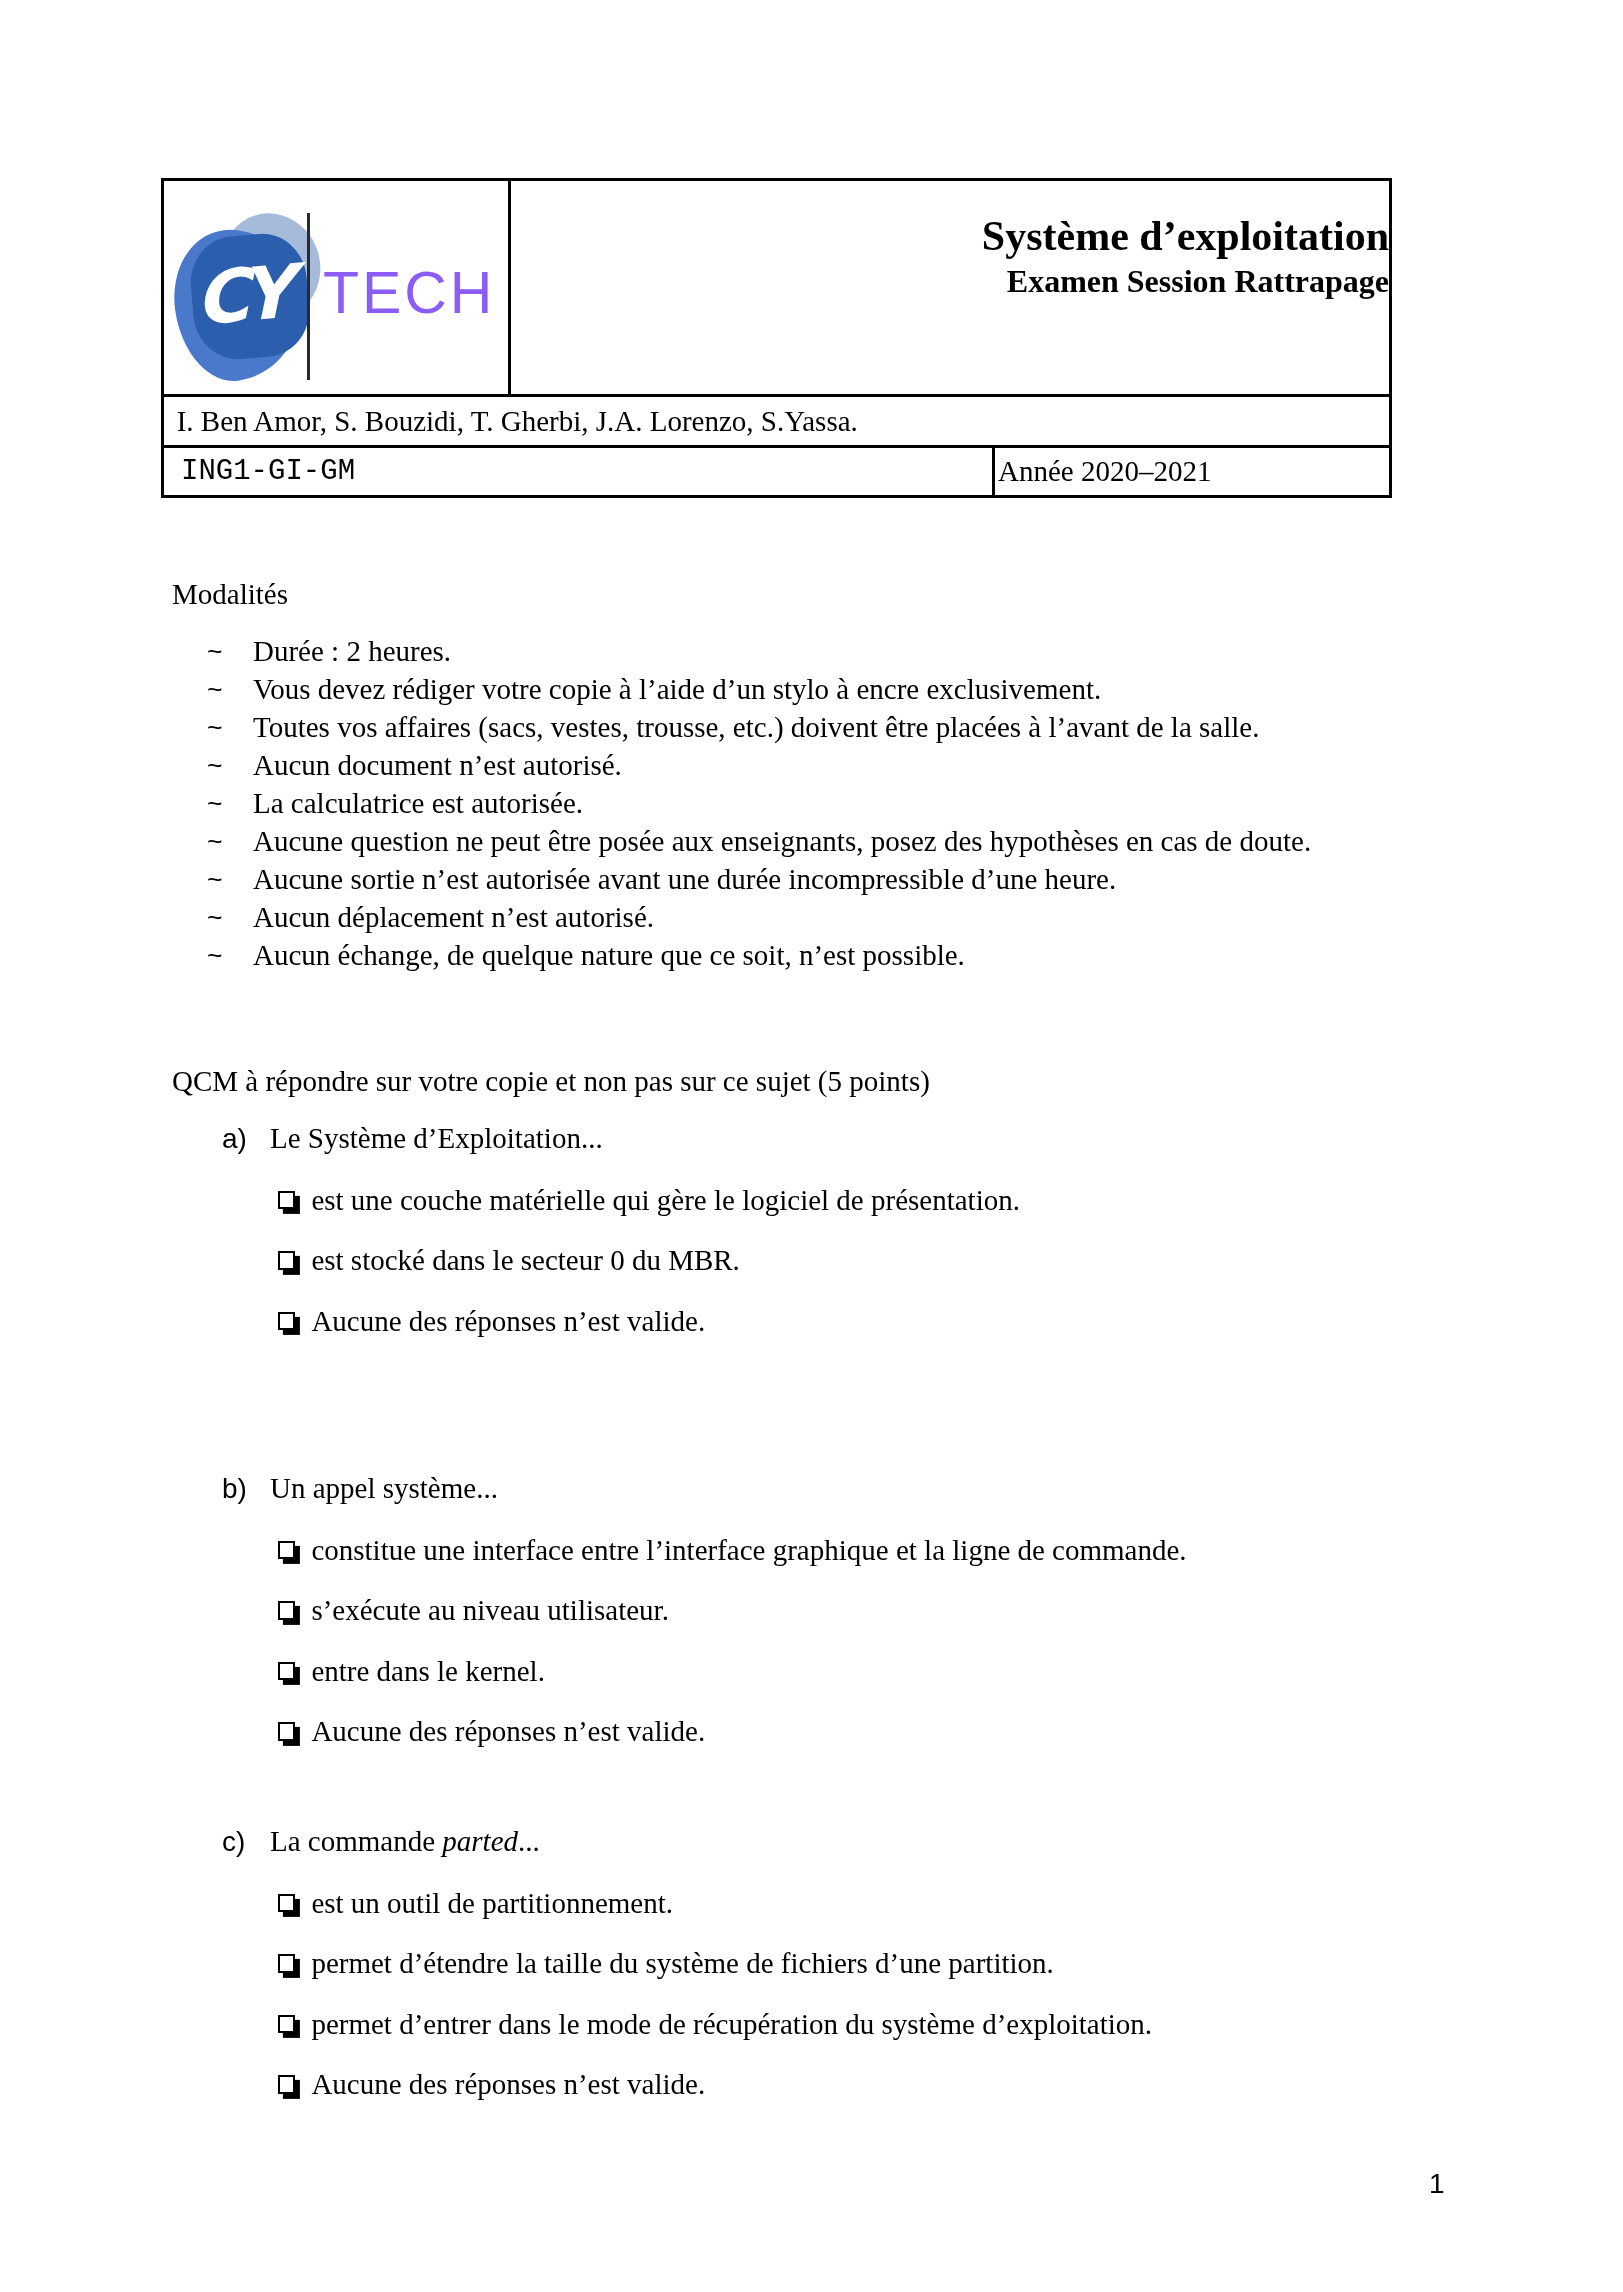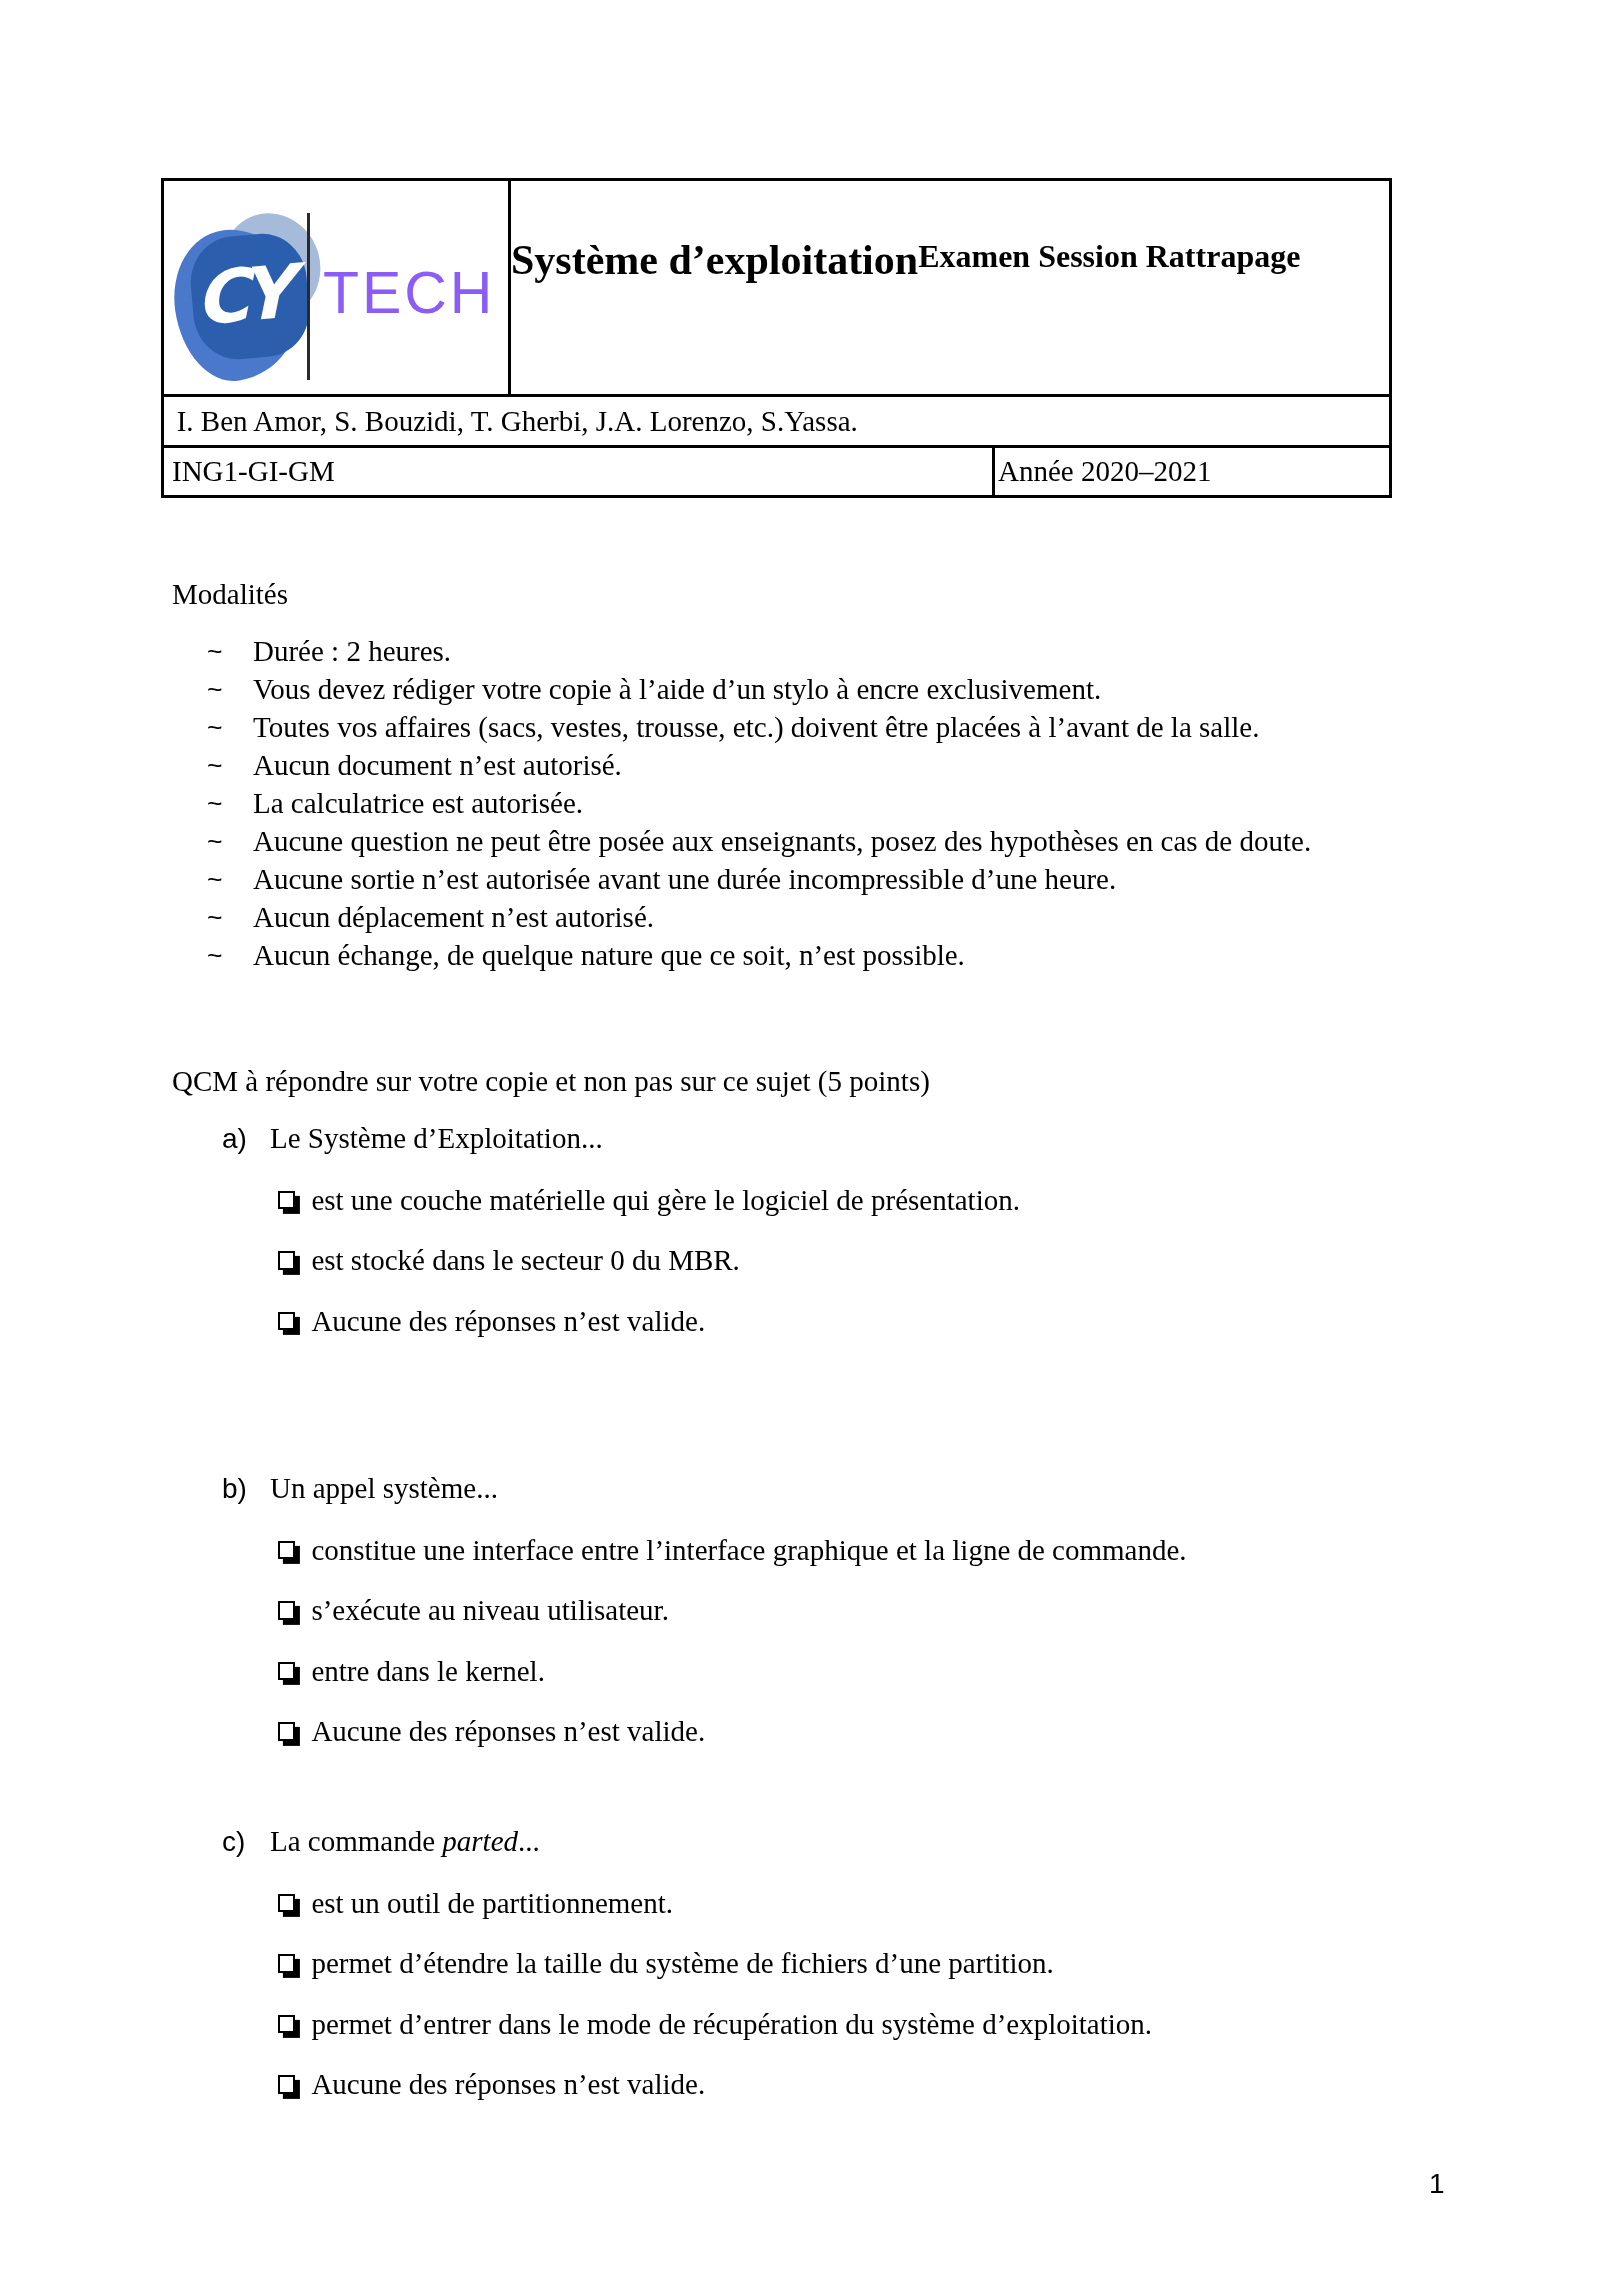--- a/index.html
+++ b/index.html
@@ -17,27 +17,27 @@
   .header-table {
     position:absolute; left:161px; top:178px; width:1231px;
     border:3.9px solid #000;
   }
   .ht-row { display:flex; width:100%; }
   .ht-row1 { height:216px; border-bottom:3.9px solid #000; }
   .ht-row2 { height:51px;  border-bottom:3.9px solid #000; }
   .ht-row3 { height:47px; }
   .logo-cell { width:347px; border-right:3.9px solid #000; position:relative; }
   .title-cell {
-    flex:1; display:flex; flex-direction:row; align-items:flex-start;
-    padding-top:55px;
+    flex:1; display:flex; flex-direction:column; align-items:flex-end;
+    padding-top:31px;
   }
   .exam-title   { font-size:42px; font-weight:bold; line-height:49px; }
   .exam-subtitle{ font-size:32px; font-weight:bold; line-height:39px; margin-top:1px; }
   .authors-cell { width:100%; display:flex; align-items:center; padding-left:12.7px; font-size:29px; }
-  .course-cell  { width:831px; border-right:3.9px solid #000; display:flex; align-items:center; padding-left:8px; font-size:29px; }
+  .course-cell  { width:831px; border-right:3.9px solid #000; display:flex; align-items:center; padding-left:17px; font-size:29px;font-family:Liberation Mono, monospace; }
   .year-cell    { flex:1; display:flex; align-items:center; padding-left:3px; font-size:29px; }
 
   
   .logo-wrap { position:absolute; left:10.8px; top:32px; width:147px; height:167px; }
   .logo-ellipse-light {
     position:absolute; left:47px; top:0; width:98px; height:106px;
     background:#a6bad9; border-radius:50%; transform:rotate(-18deg);
   }
   .logo-blob-mid {
     position:absolute; left:0; top:15.7px; width:125px; height:151px;

